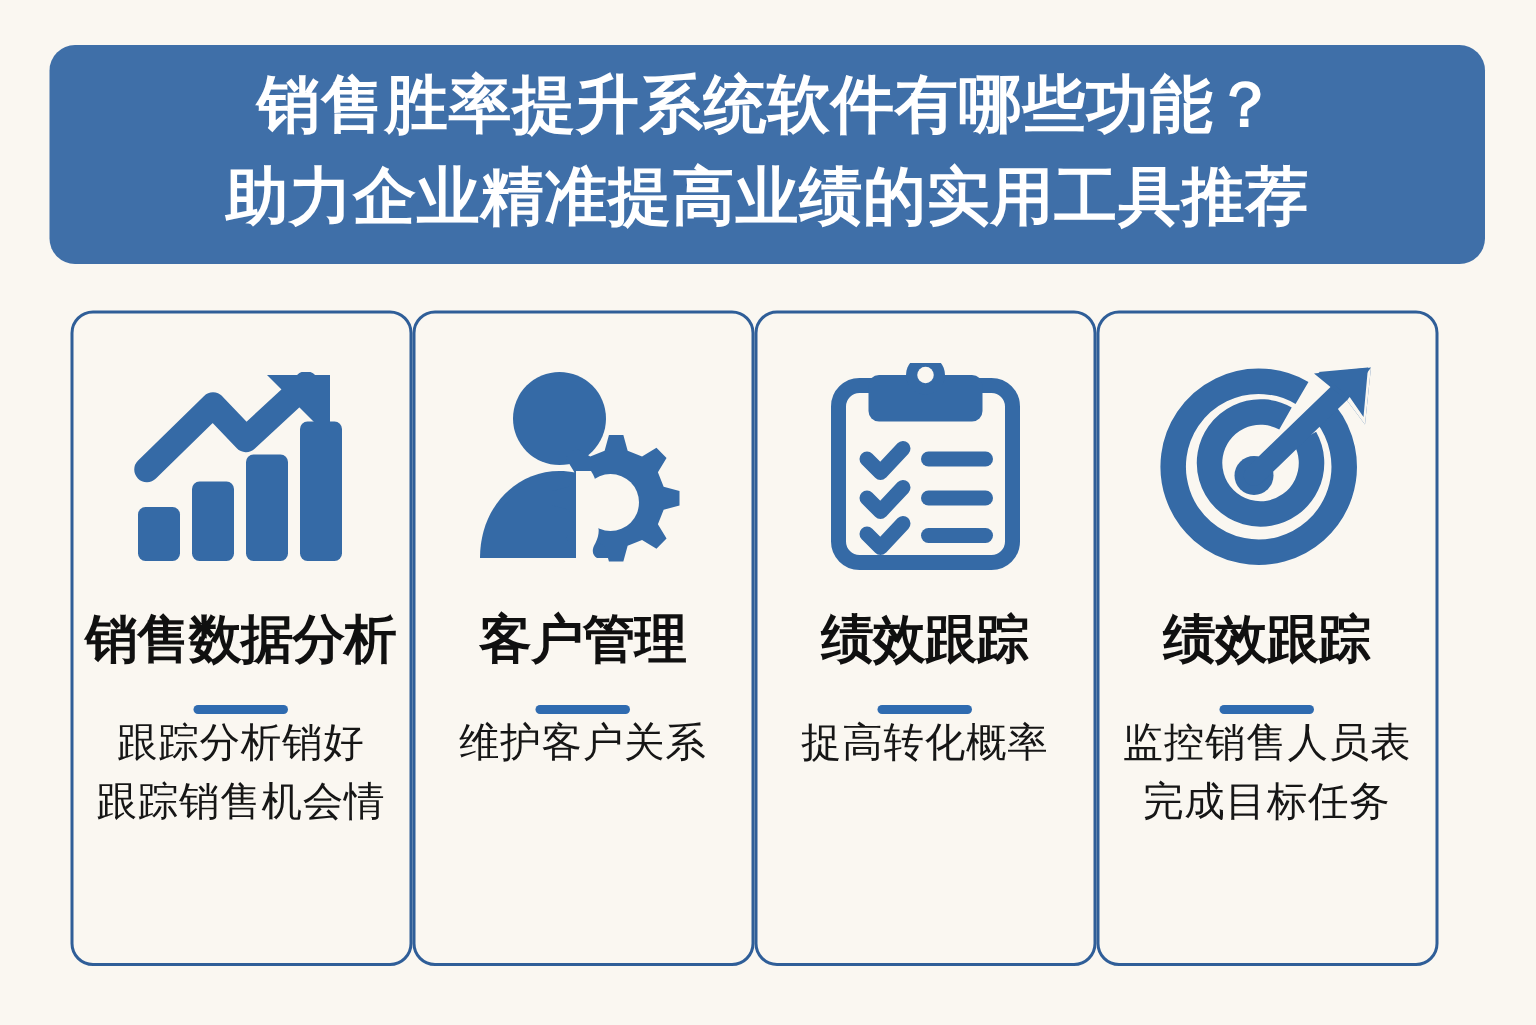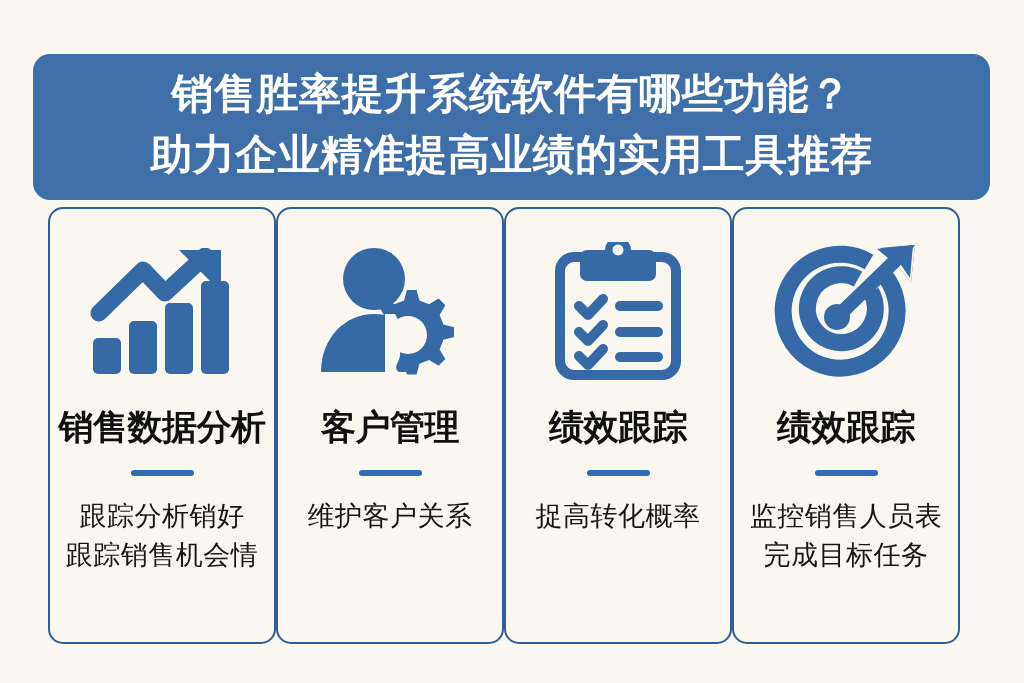--- a/index.html
+++ b/index.html
@@ -28,41 +28,40 @@
     width: 957px;
     height: 146px;
     background: #3f6fa8;
     border-radius: 17px;
     display: flex;
     flex-direction: column;
     align-items: center;
     justify-content: center;
     box-sizing: border-box;
     padding: 4px 18px 10px 18px;
-    margin-top: 24px;
   }
   .header-line {
     color: #ffffff;
     font-weight: bold;
     font-size: 42px;
     line-height: 1.46;
     letter-spacing: 0.5px;
     white-space: nowrap;
     text-align: center;
   }
 
   
   .cards-row {
     position: absolute;
-    left: 48px;
+    left: 24px;
     top: 207px;
     width: 957px;
     height: 437px;
     display: flex;
-    justify-content: flex-start;
+    justify-content: center;
   }
   .card {
     width: 228px;
     height: 437px;
     box-sizing: border-box;
     background: #faf7f1;
     border: 2.5px solid #2f5e98;
     border-radius: 15px;
     display: flex;
     flex-direction: column;
@@ -91,21 +90,20 @@
     text-align: center;
   }
   .card-divider {
     width: 63px;
     height: 6px;
     background: #2f6bb0;
     border-radius: 3px;
     margin-top: 26px;
   }
   .card-body {
-    margin-top: 21px;
     text-align: center;
   }
   .card-body-line {
     font-size: 27px;
     color: #161616;
     line-height: 1.45;
     letter-spacing: 0.5px;
     white-space: nowrap;
   }
 </style>

